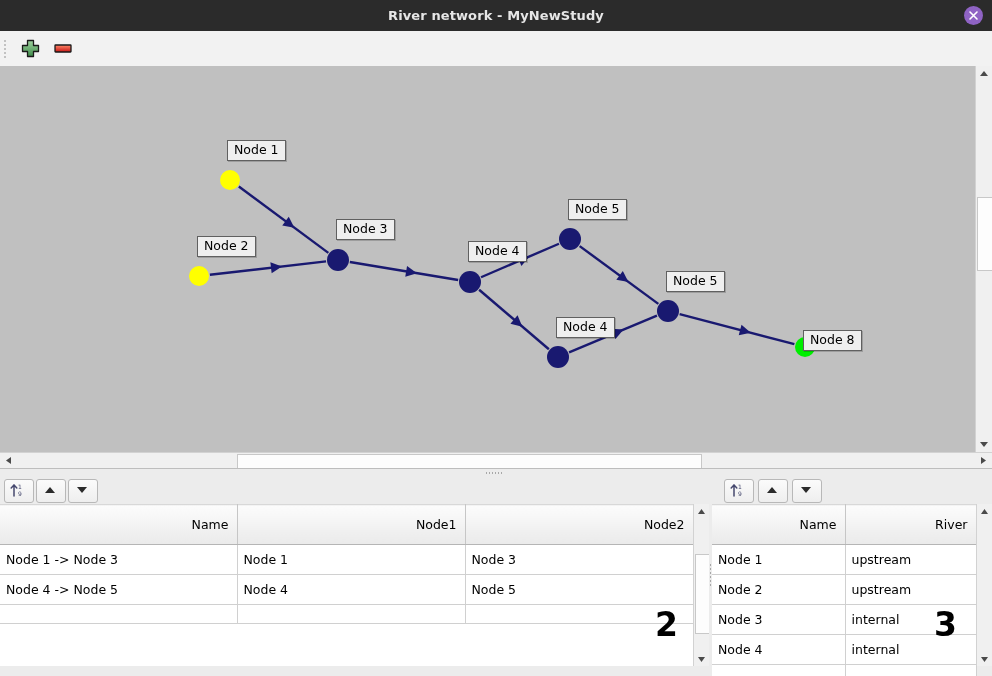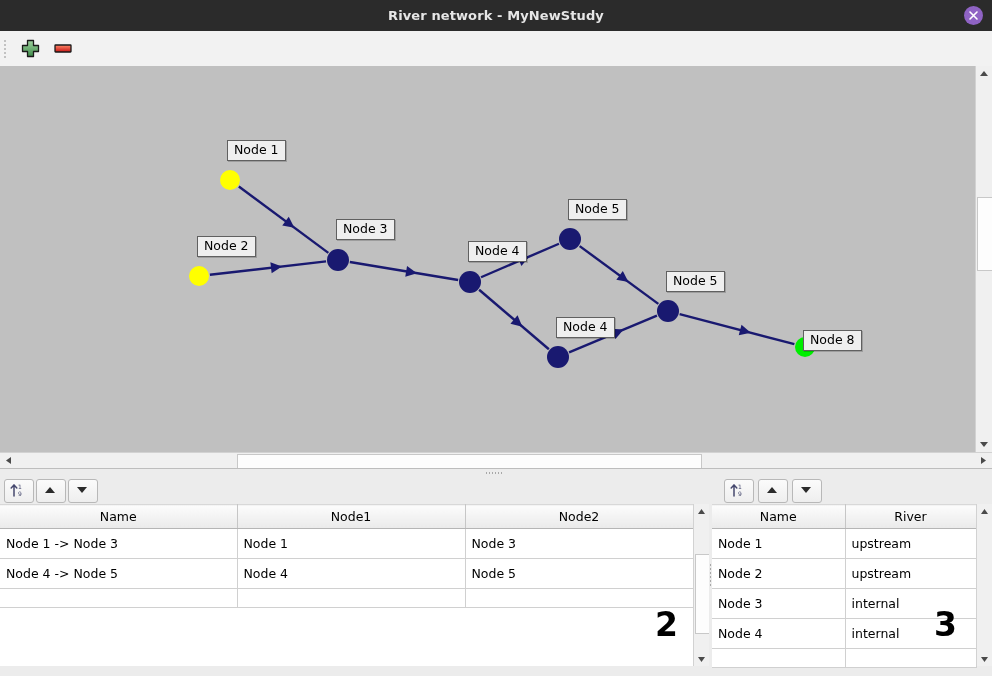--- a/index.html
+++ b/index.html
@@ -164,22 +164,22 @@
     background: #fff;
   }
   table.grid th {
     background: linear-gradient(#fcfcfc, #eaeaea);
     border-right: 1px solid #c6c6c6;
     border-bottom: 1px solid #b5b5b5;
     border-top: 1px solid #d8d8d8;
     font-weight: normal;
     font-size: 12.5px;
     height: 23px;
-    text-align: center;
-    padding: 0;
+    text-align: right;
+    padding: 8px;
   }
   table.grid td {
     border-right: 1px solid #d0d0d0;
     border-bottom: 1px solid #d0d0d0;
     height: 29px;
     padding: 0 0 0 6px;
     text-align: left;
     white-space: nowrap;
     overflow: hidden;
   }

